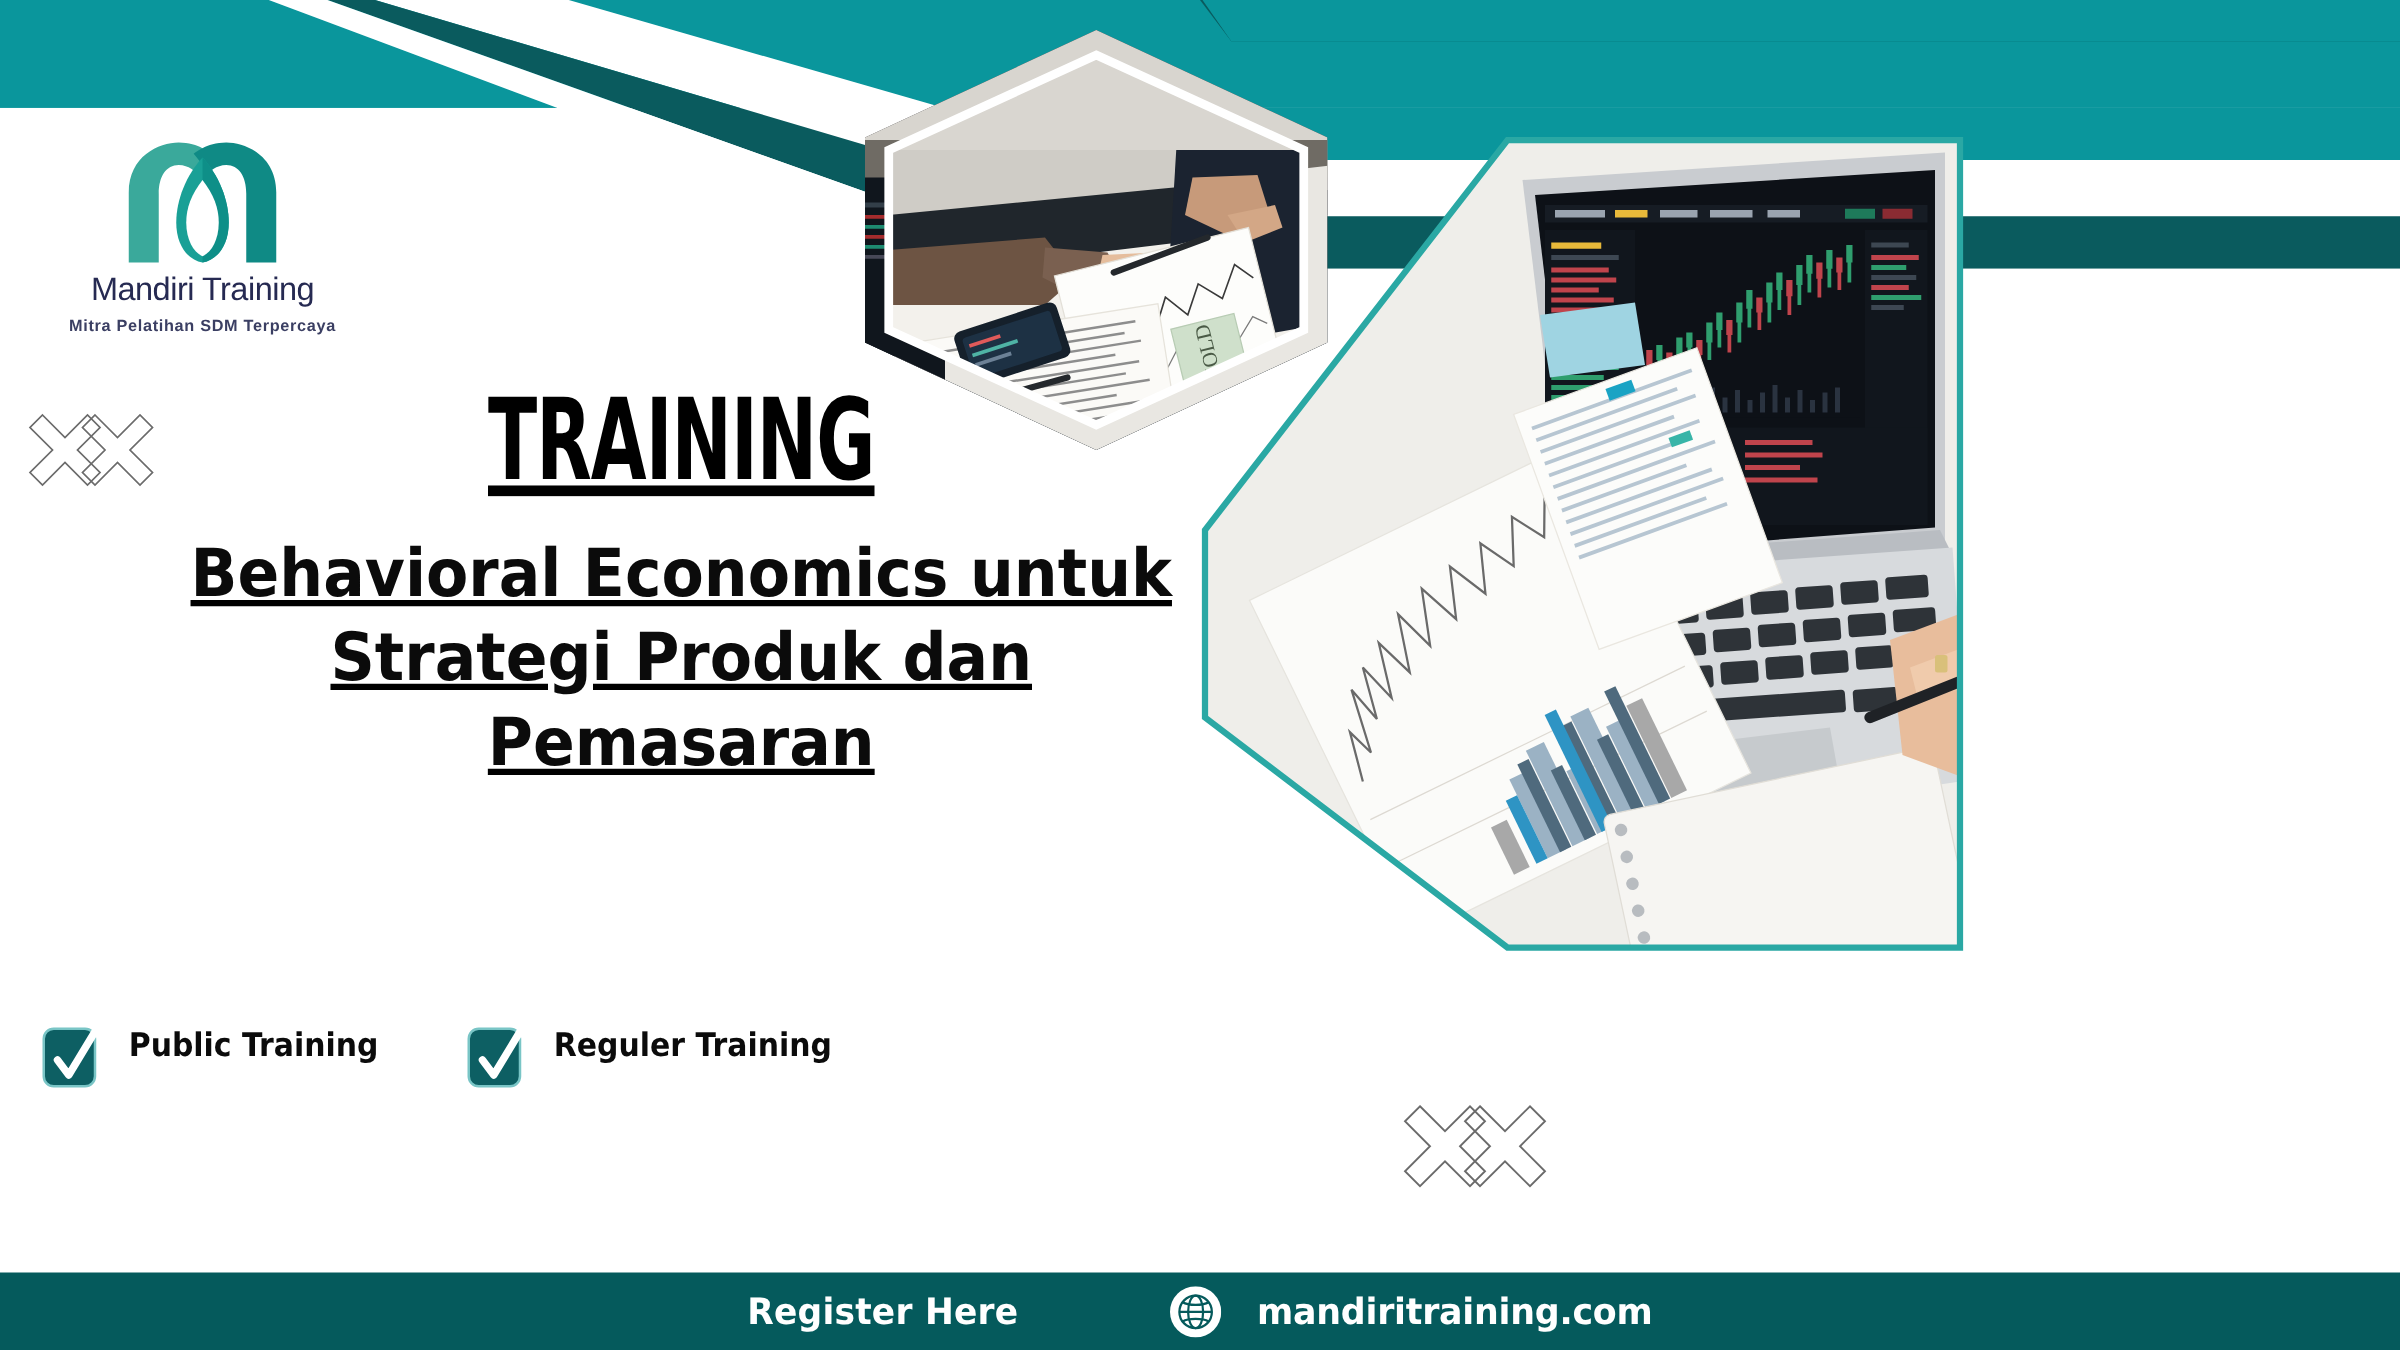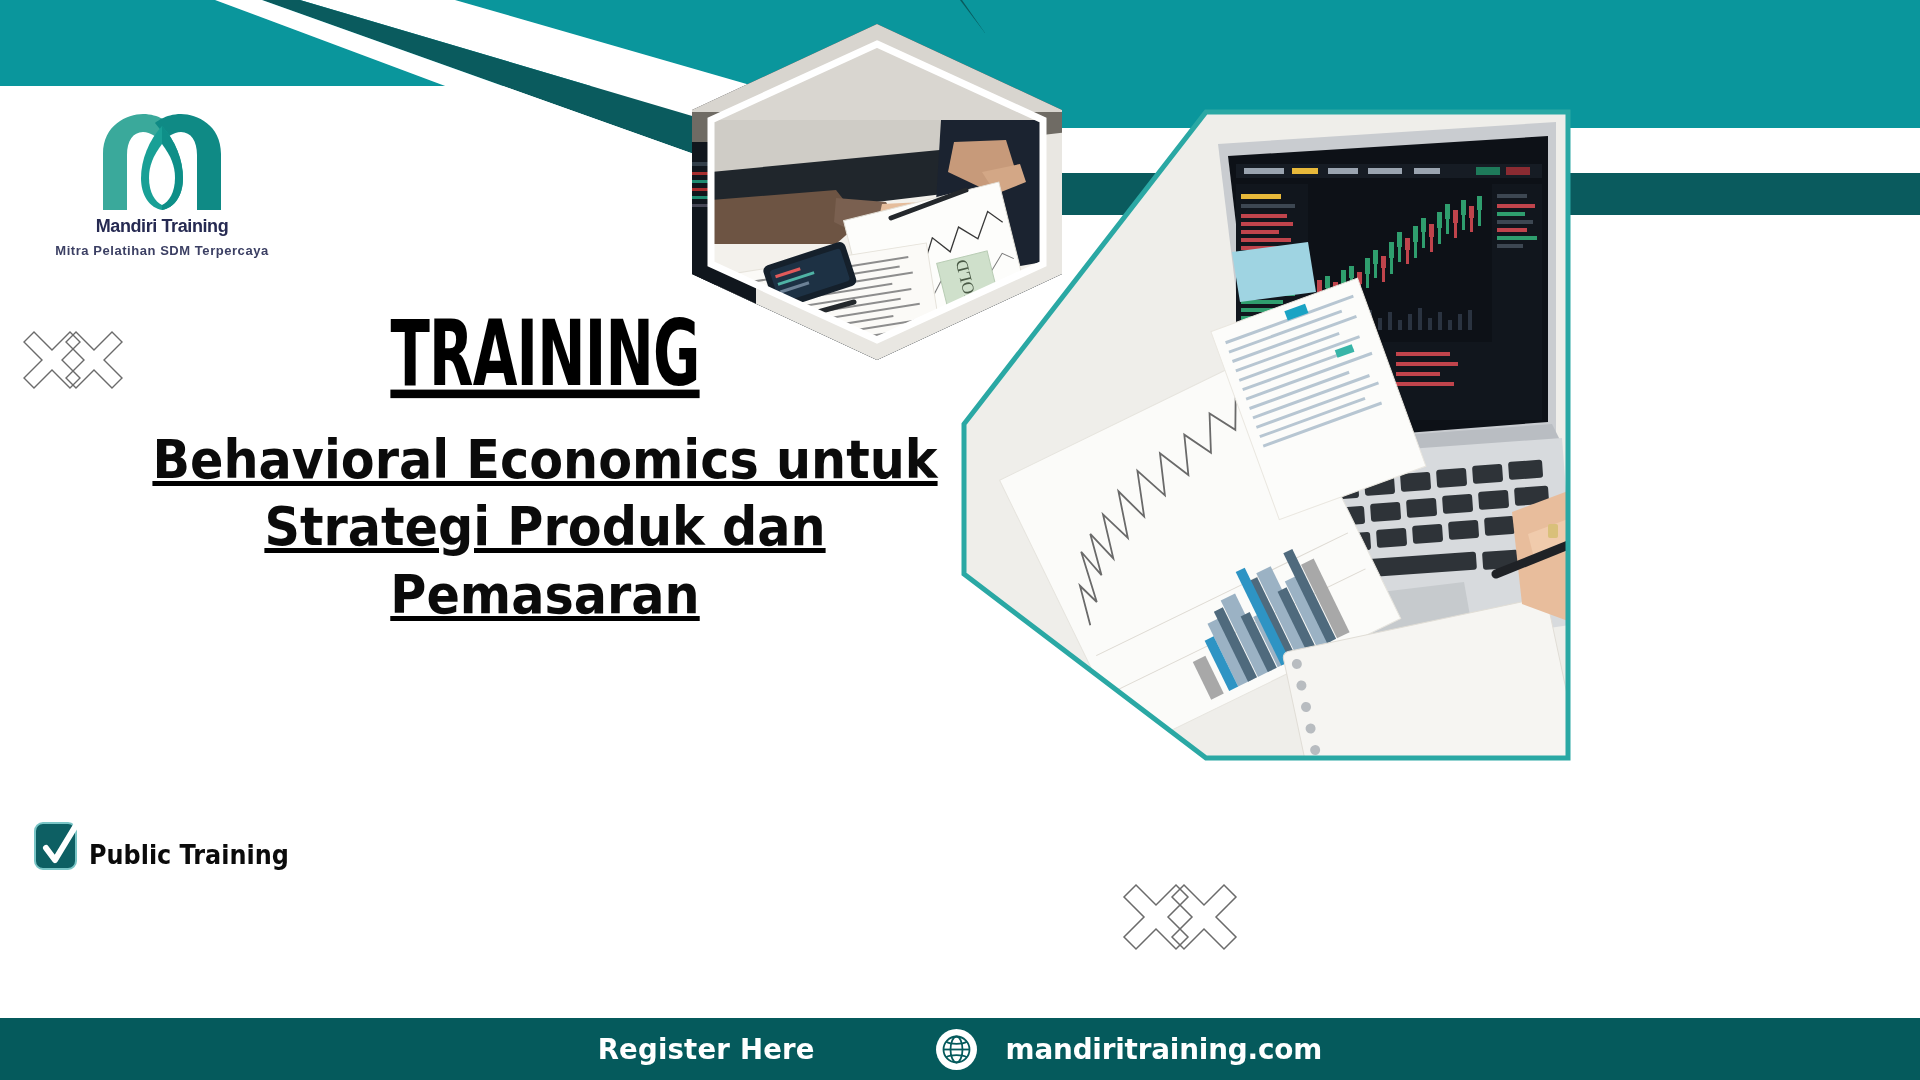--- a/index.html
+++ b/index.html
@@ -11,21 +11,21 @@
     position:relative;
   }
 
   
   #top-decor { position:absolute; left:0; top:0; width:1920px; height:230px; overflow:hidden; z-index:2; }
   #top-decor svg { display:block; }
 
   
   #logo-block { position:absolute; left:42px; top:108px; width:240px; z-index:6; text-align:center; }
   #logo-mark { width:150px; height:105px; margin:0 auto; display:block; }
-  #logo-name { font-size:18px; font-weight:bold; color:#262a52; letter-spacing:-0.4px; margin-top:3px; }
+  #logo-name { font-size:26px; font-weight:normal; color:#262a52; letter-spacing:-0.4px; margin-top:3px; }
   #logo-tagline { font-size:13px; font-weight:bold; color:#3b3f63; letter-spacing:0.55px; margin-top:6px; }
 
   
   .cross-pair { position:absolute; z-index:5; }
   #cross-top-left { left:22px; top:328px; }
   #cross-bottom-right { left:1122px; top:880px; }
 
   
   #headline-area { position:absolute; left:0; top:316px; width:1090px; z-index:5;text-decoration:underline; }
   #eyebrow-title {
@@ -40,21 +40,21 @@
     margin-top:36px;
     font-family:"DejaVu Sans", sans-serif;
     font-size:53px; font-weight:bold; color:#0b0b0b;
     text-align:center; line-height:1.27;
     transform:scaleX(0.93); transform-origin:center center;
     padding:0 70px;
   }
 
   
   #feature-row { position:absolute; left:34px; top:822px; z-index:5; display:flex; align-items:center; gap:54px; }
-  .feature-item { display:flex; align-items:flex-end; gap:12px; }
+  .feature-item { display:flex; align-items:flex-start; gap:26px; }
   .check-box {
     width:43px; height:48px; border-radius:9px;
     background:#0d5f63; border:2.5px solid #79c5c6;
     position:relative; flex:0 0 auto;
   }
   .check-box svg { position:absolute; left:4px; top:0px; overflow:visible; }
   .feature-label {
     font-family:"DejaVu Sans", sans-serif;
     font-size:26px; font-weight:bold; color:#0b0b0b;
     white-space:nowrap; transform:scaleX(0.92); transform-origin:left center;
@@ -507,20 +507,28 @@
 
 <div id="feature-row">
   <div class="feature-item">
     <span class="check-box">
       <svg width="40" height="48" viewBox="0 0 40 48">
         <path d="M6 24 L15 36 L38 -2" fill="none" stroke="#ffffff" stroke-width="6" stroke-linecap="round" stroke-linejoin="round"></path>
       </svg>
     </span>
     <span class="feature-label">Public Training</span>
   </div>
+  <div class="feature-item">
+    <span class="check-box">
+      <svg width="40" height="48" viewBox="0 0 40 48">
+        <path d="M6 24 L15 36 L38 -2" fill="none" stroke="#ffffff" stroke-width="6" stroke-linecap="round" stroke-linejoin="round"></path>
+      </svg>
+    </span>
+    <span class="feature-label">Reguler Training</span>
+  </div>
 </div>
 
 <div id="footer-bar">
   <div id="register-label">Register Here</div>
   <div id="website-group">
     <svg id="globe-icon" viewBox="0 0 41 41" xmlns="http://www.w3.org/2000/svg">
       <circle cx="20.5" cy="20.5" r="20.5" fill="#ffffff"></circle>
       <g fill="none" stroke="#055a5c" stroke-width="1.8">
         <circle cx="20.5" cy="20.5" r="13"></circle>
         <ellipse cx="20.5" cy="20.5" rx="6" ry="13"></ellipse>

